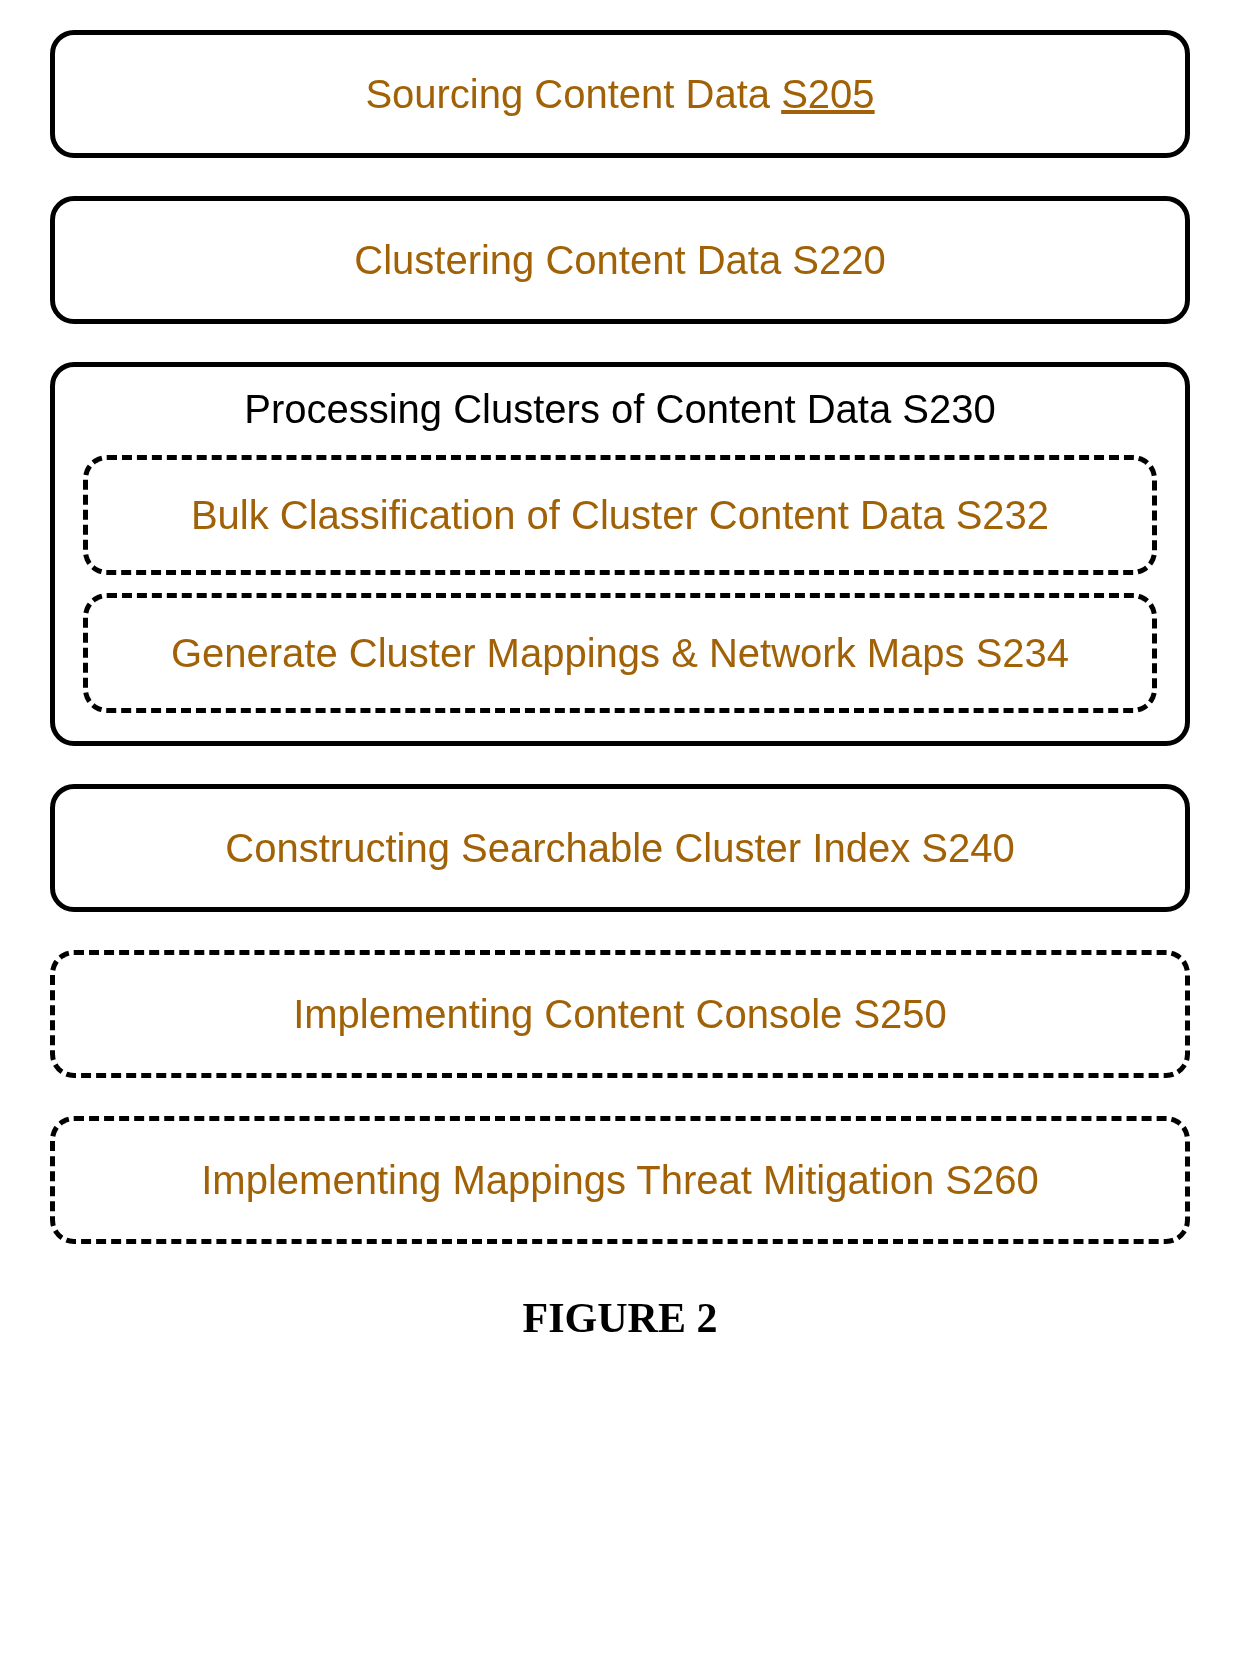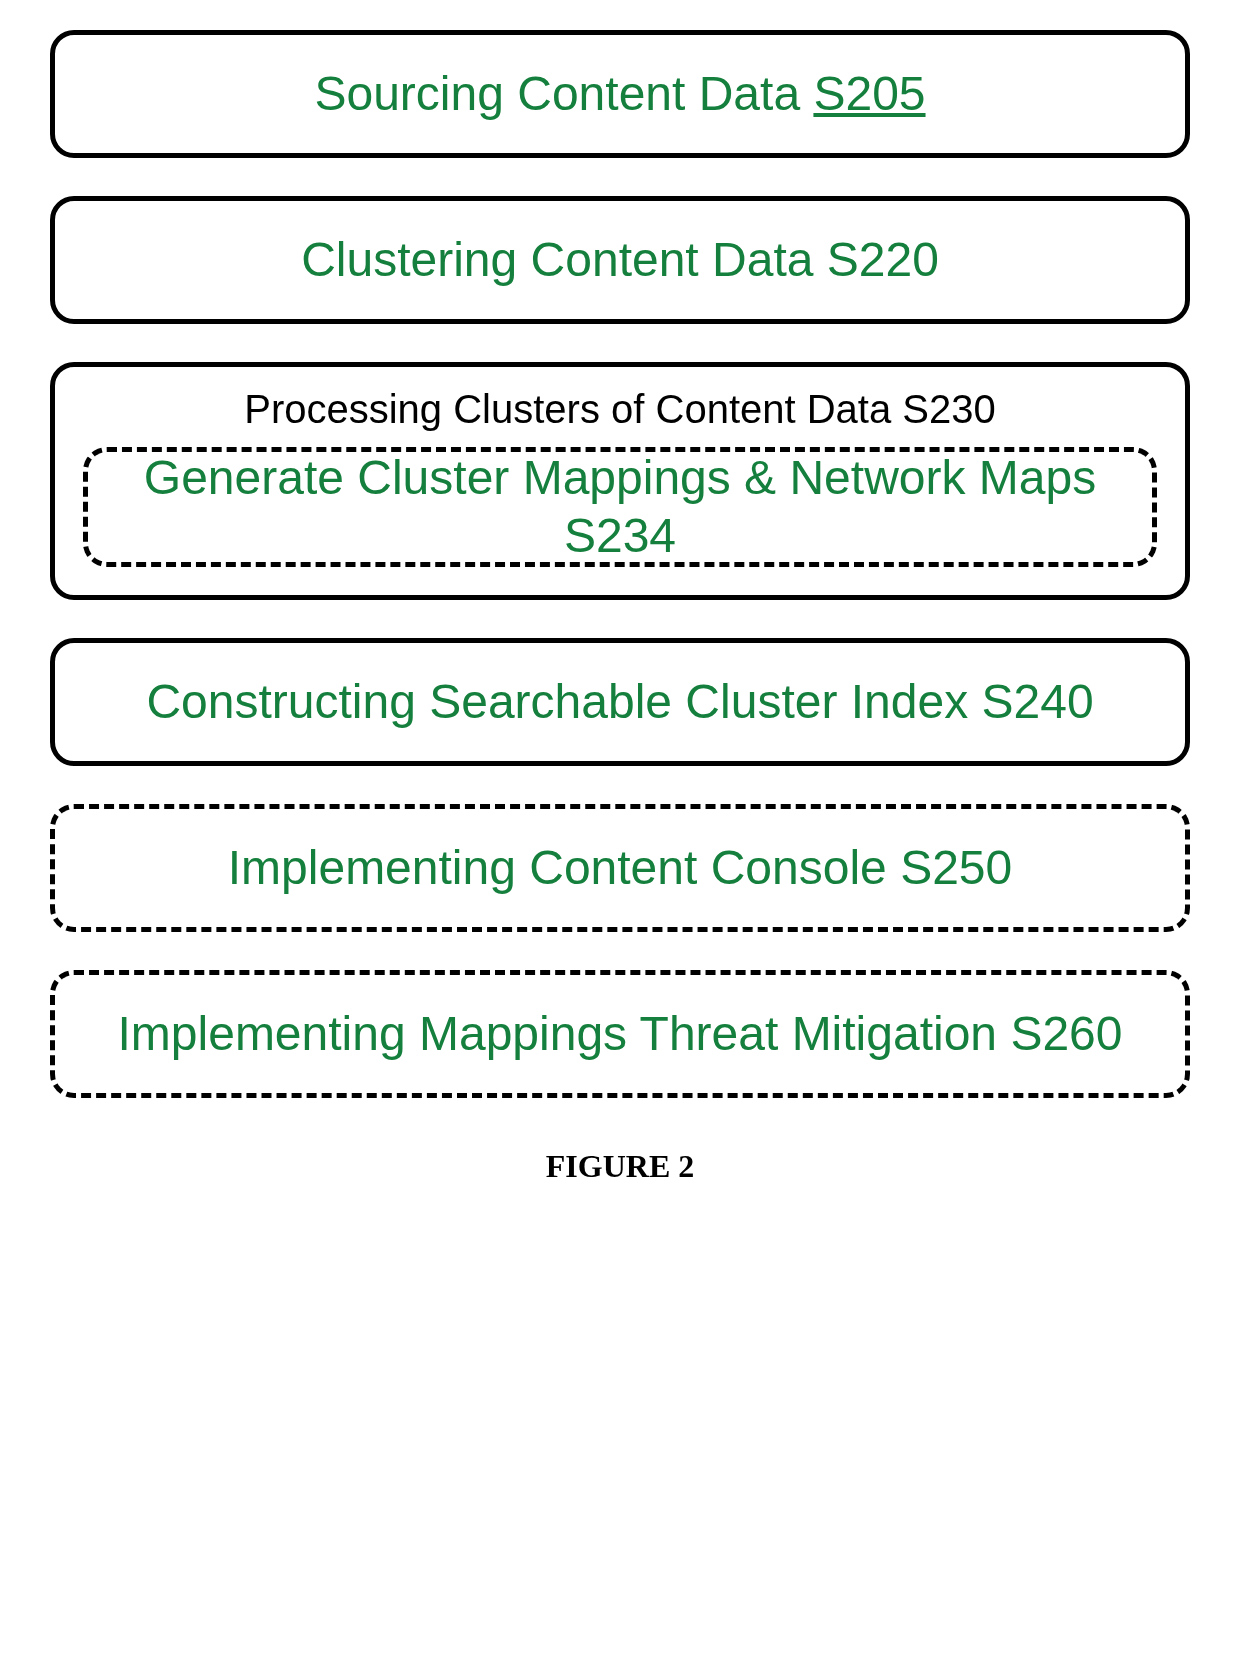--- a/index.html
+++ b/index.html
@@ -31,34 +31,34 @@
     .solid {
       border: 5px solid #000;
     }
     .dashed {
       border: 5px dashed #000;
     }
     .simple {
       height: 128px;
     }
     .label {
-      font-size: 48px;
-      color: #15803d;
+      font-size: 40px;
+      color: #a16207;
       line-height: 1.2;
       text-align: center;
     }
     .container-box {
       width: 100%;
       border: 5px solid #000;
       border-radius: 24px;
       display: flex;
       flex-direction: column;
       align-items: center;
       padding: 18px 28px 28px 28px;
-      gap: 10px;
+      gap: 18px;
     }
     .container-title {
       font-size: 40px;
       color: #000;
       text-align: center;
       line-height: 1.2;
       margin-bottom: 4px;
     }
     .inner-box {
       width: 100%;
@@ -68,21 +68,21 @@
       display: flex;
       align-items: center;
       justify-content: center;
       padding: 0 12px;
     }
     .underline { text-decoration: underline; }
     .figure-caption {
       margin-top: 50px;
       font-family: "Times New Roman", Times, serif;
       font-weight: bold;
-      font-size: 32px;
+      font-size: 42px;
       color: #000;
     }
   </style>
 </head>
 <body>
 
 <div class="steps">
 
   <div class="box solid simple">
     <span class="label">
@@ -90,20 +90,23 @@
     </span>
   </div>
 
 
   <div class="box solid simple">
     <span class="label">Clustering Content Data S220</span>
   </div>
 
   <div class="container-box">
     <div class="container-title">Processing Clusters of Content Data S230</div>
+    <div class="inner-box">
+      <span class="label">Bulk Classification of Cluster Content Data S232</span>
+    </div>
     <div class="inner-box">
       <span class="label">Generate Cluster Mappings &amp; Network Maps S234</span>
     </div>
   </div>
 
 
   <div class="box solid simple">
     <span class="label">Constructing Searchable Cluster Index S240</span>
   </div>
 

